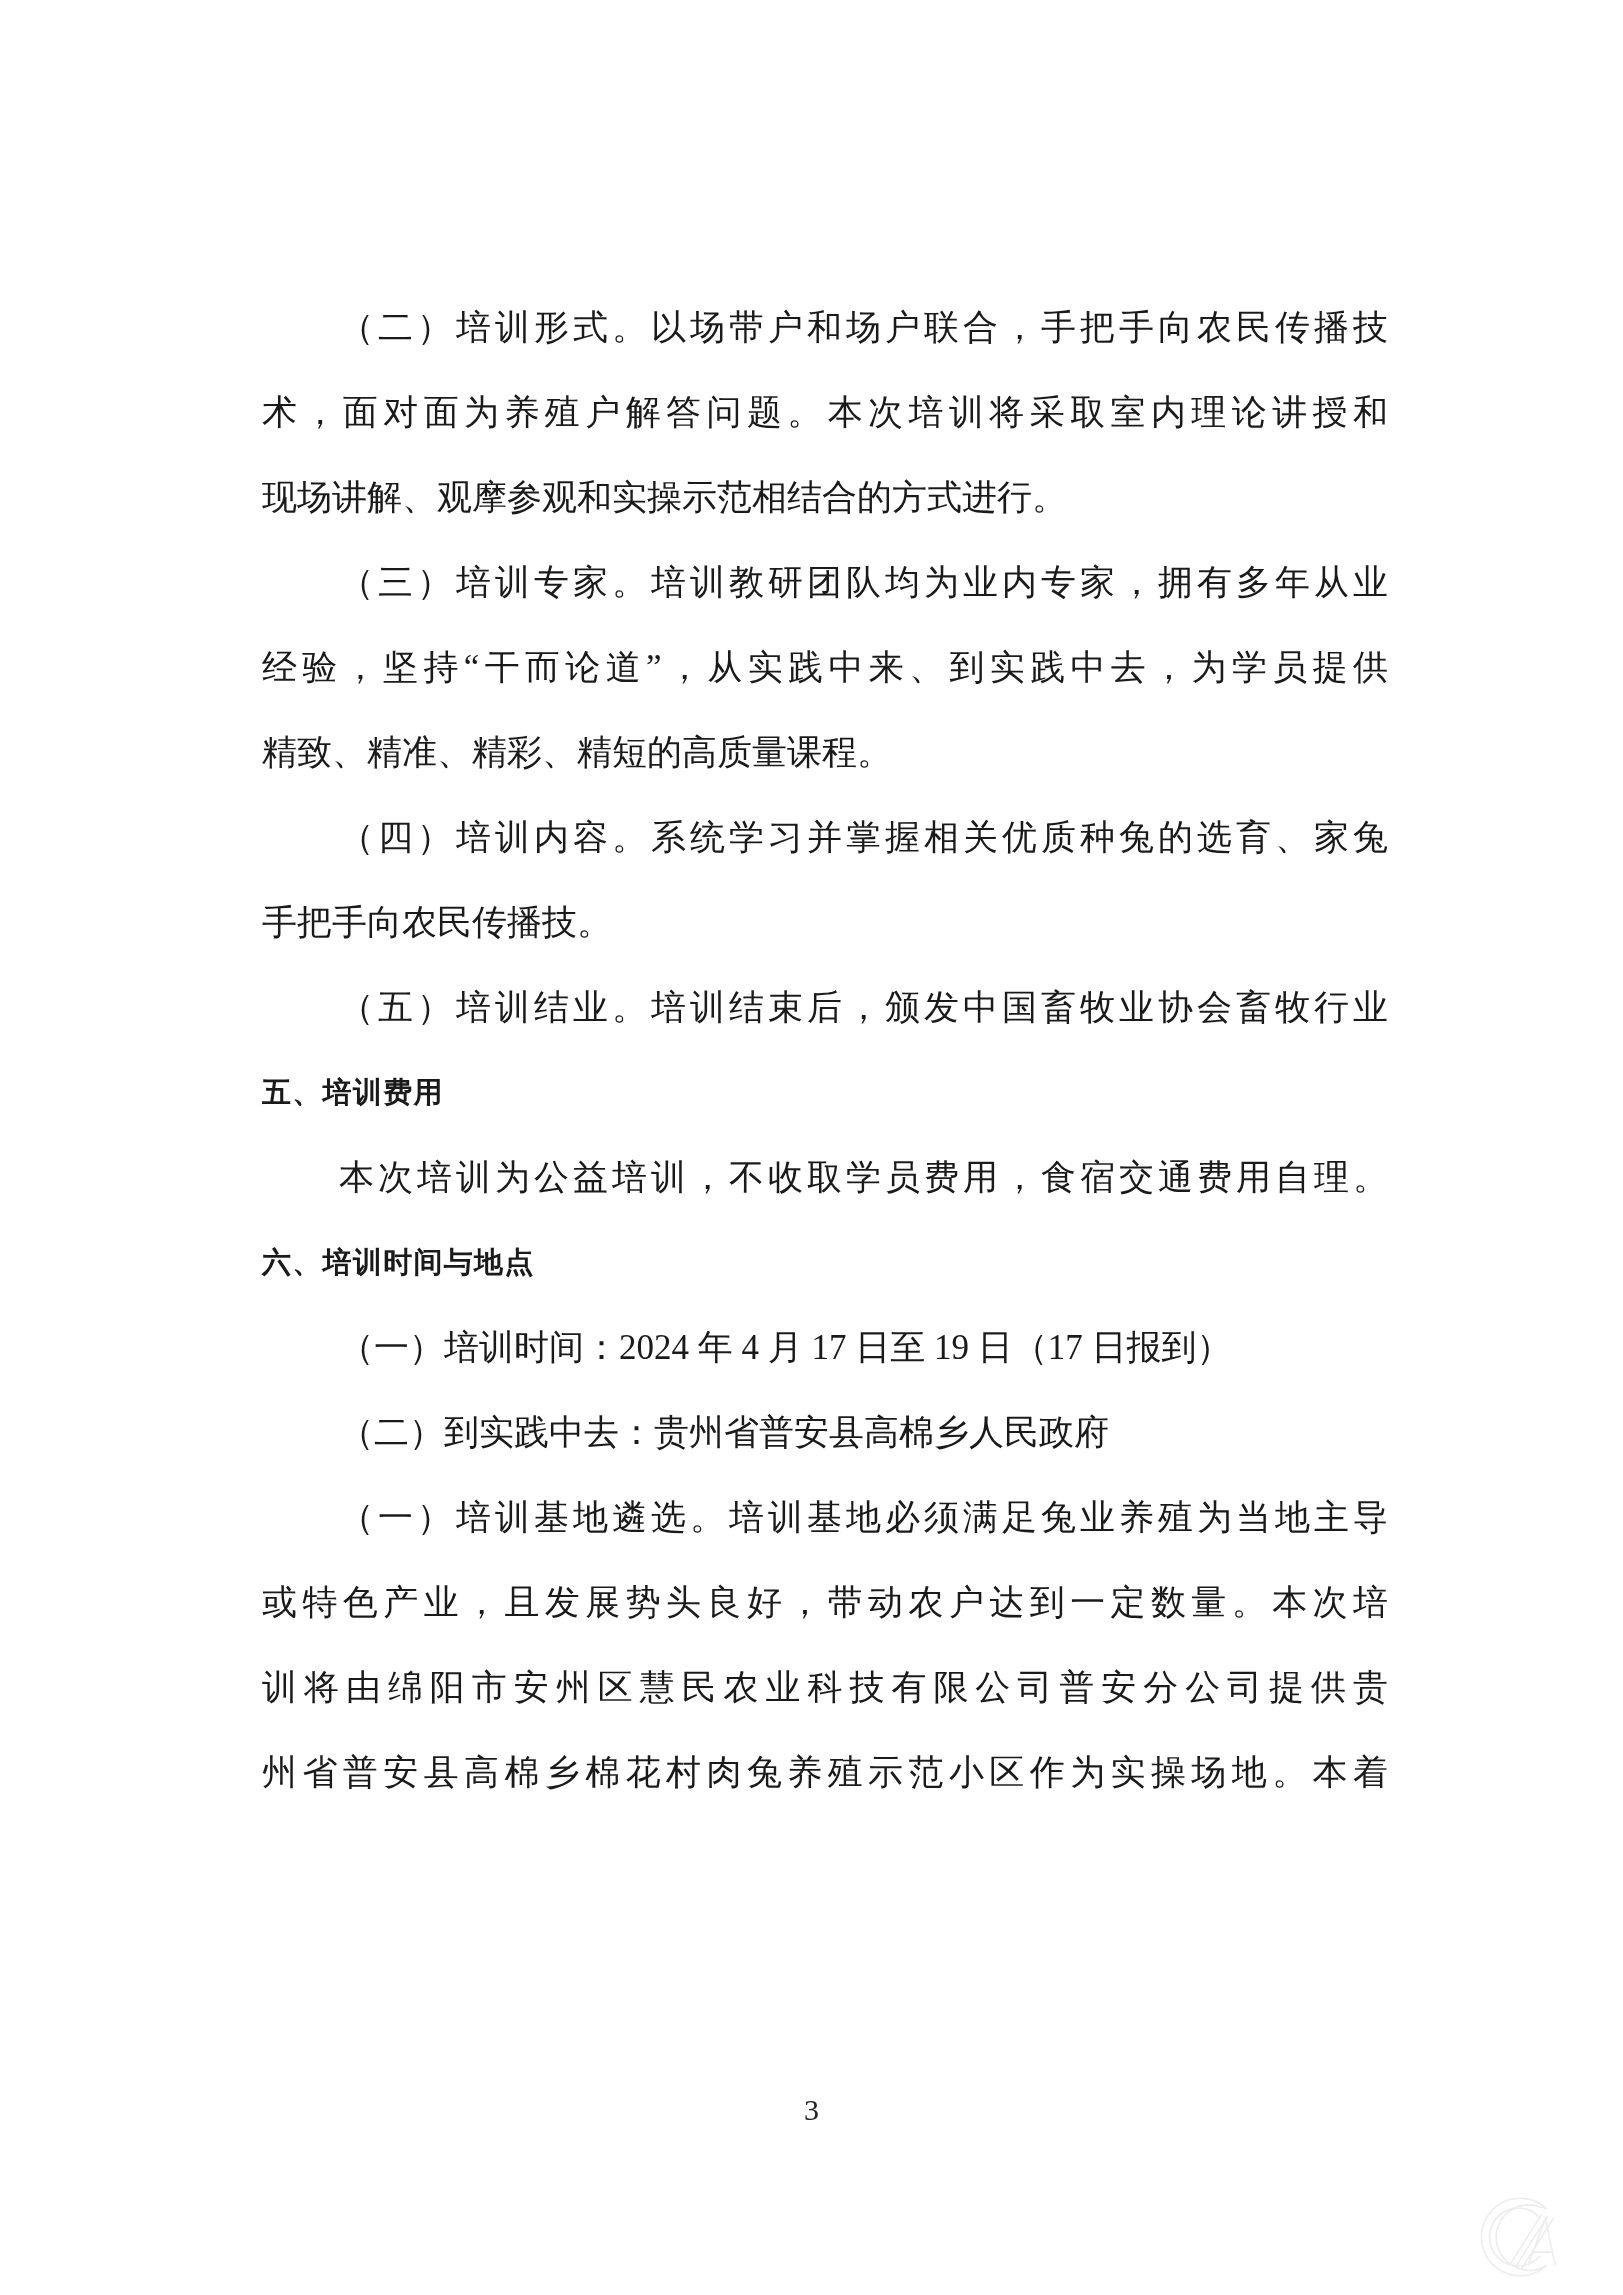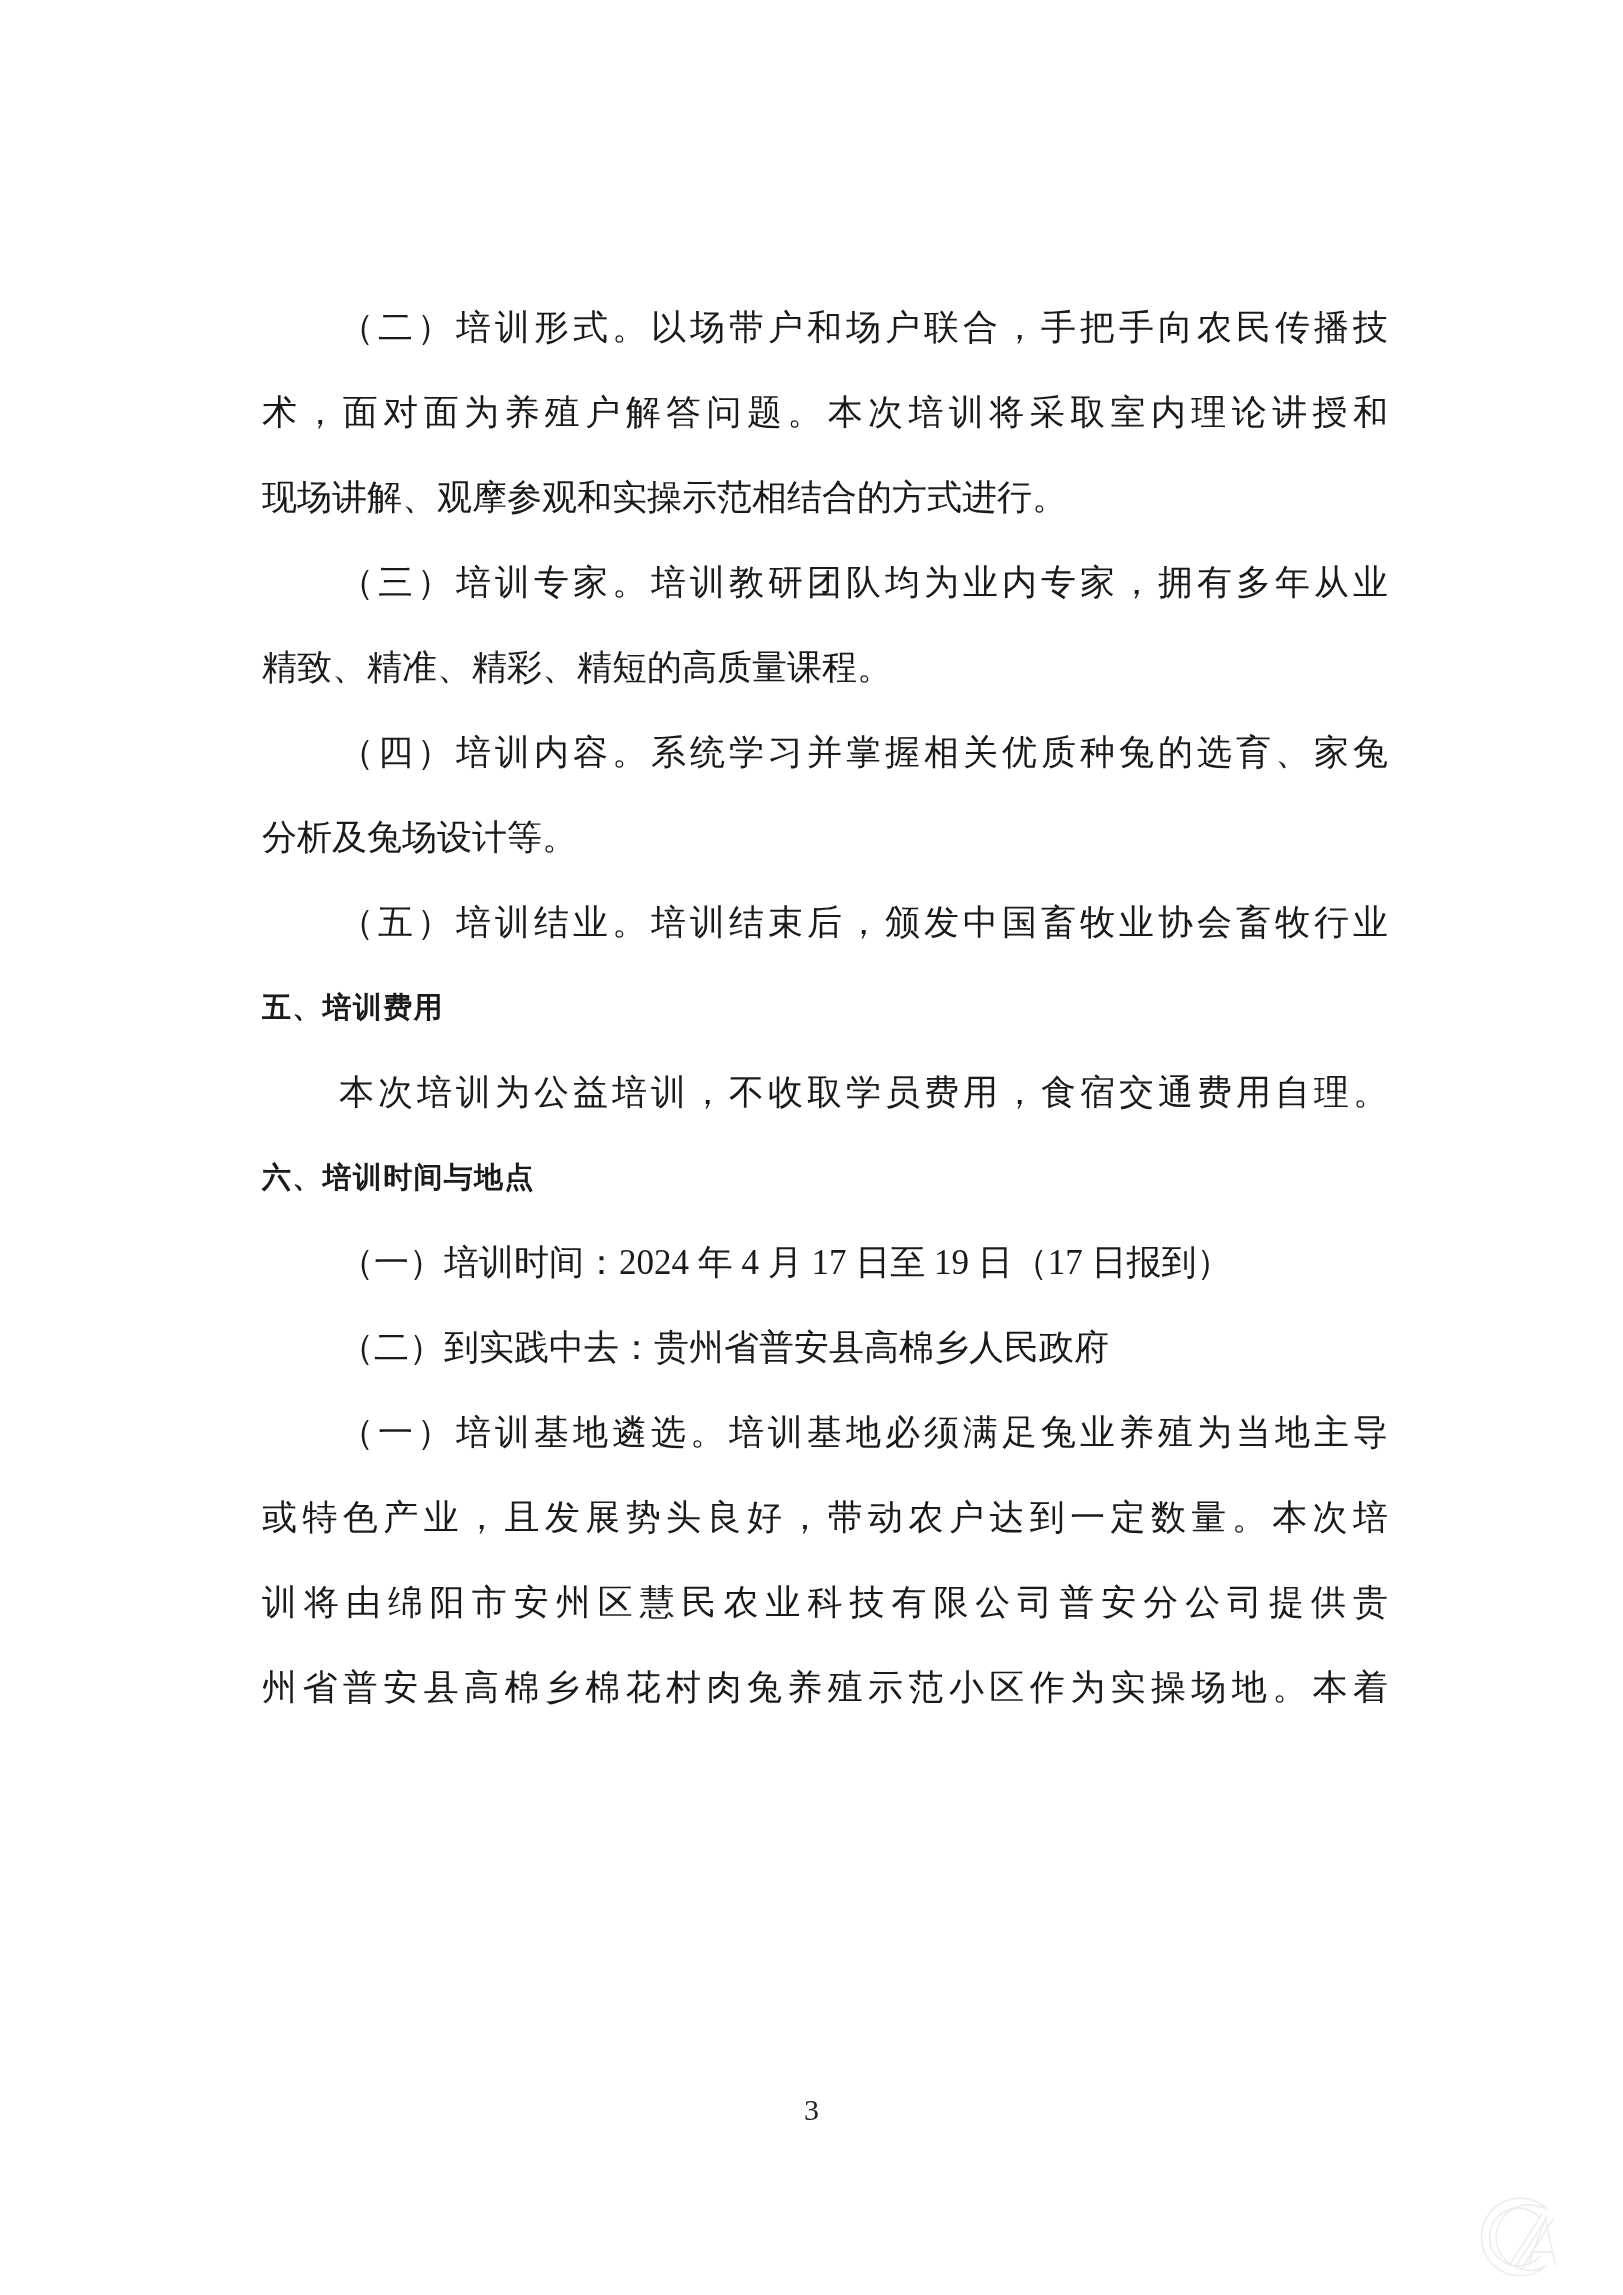--- a/index.html
+++ b/index.html
@@ -71,25 +71,26 @@
 <div class="page">
 
   <main class="content">
       <div class="para">
         <div class="line fill indent">（二）培训形式。以场带户和场户联合，手把手向农民传播技</div>
         <div class="line fill">术，面对面为养殖户解答问题。本次培训将采取室内理论讲授和</div>
         <div class="line">现场讲解、观摩参观和实操示范相结合的方式进行。</div>
       </div>
       <div class="para">
         <div class="line fill indent">（三）培训专家。培训教研团队均为业内专家，拥有多年从业</div>
+        <div class="line fill">经验，坚持“干而论道”，从实践中来、到实践中去，为学员提供</div>
         <div class="line">精致、精准、精彩、精短的高质量课程。</div>
       </div>
       <div class="para">
         <div class="line fill indent">（四）培训内容。系统学习并掌握相关优质种兔的选育、家兔</div>
-        <div class="line">分析及兔场设计等。</div>
+        <div class="line">手把手向农民传播技。</div>
       </div>
       <div class="para">
         <div class="line fill indent">（五）培训结业。培训结束后，颁发中国畜牧业协会畜牧行业</div>
       </div>
       <div class="para heading">
         <div class="line">五、培训费用</div>
       </div>
       <div class="para">
         <div class="line fill indent">本次培训为公益培训，不收取学员费用，食宿交通费用自理。</div>
       </div>

